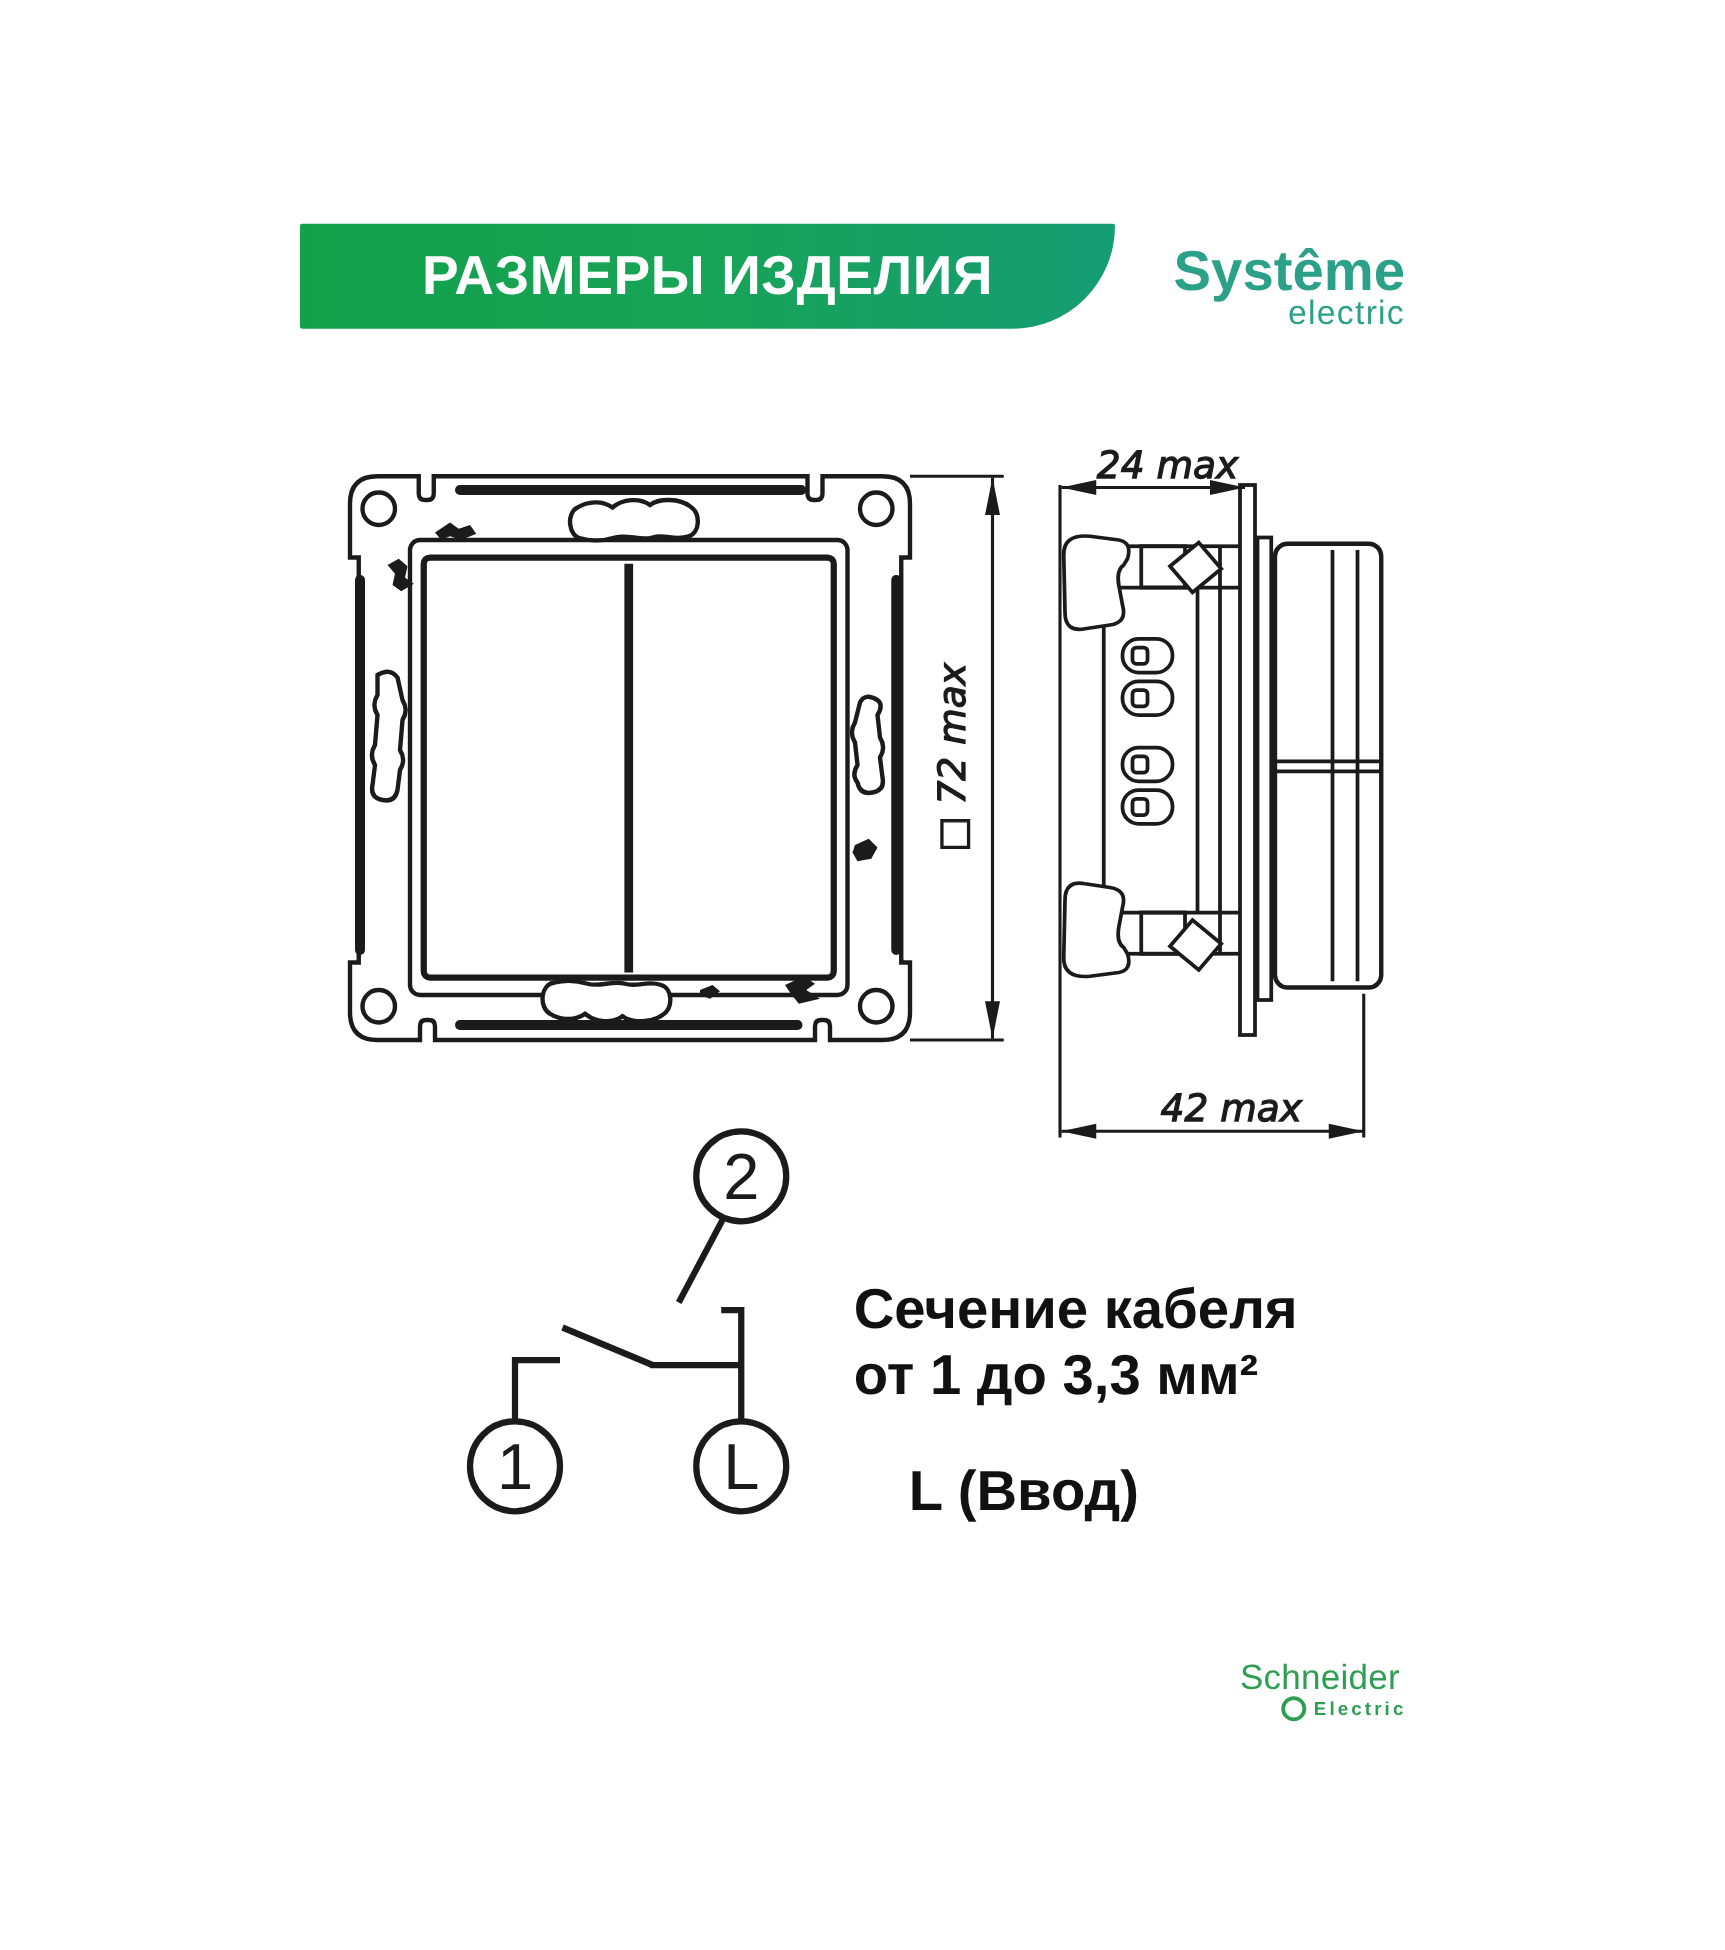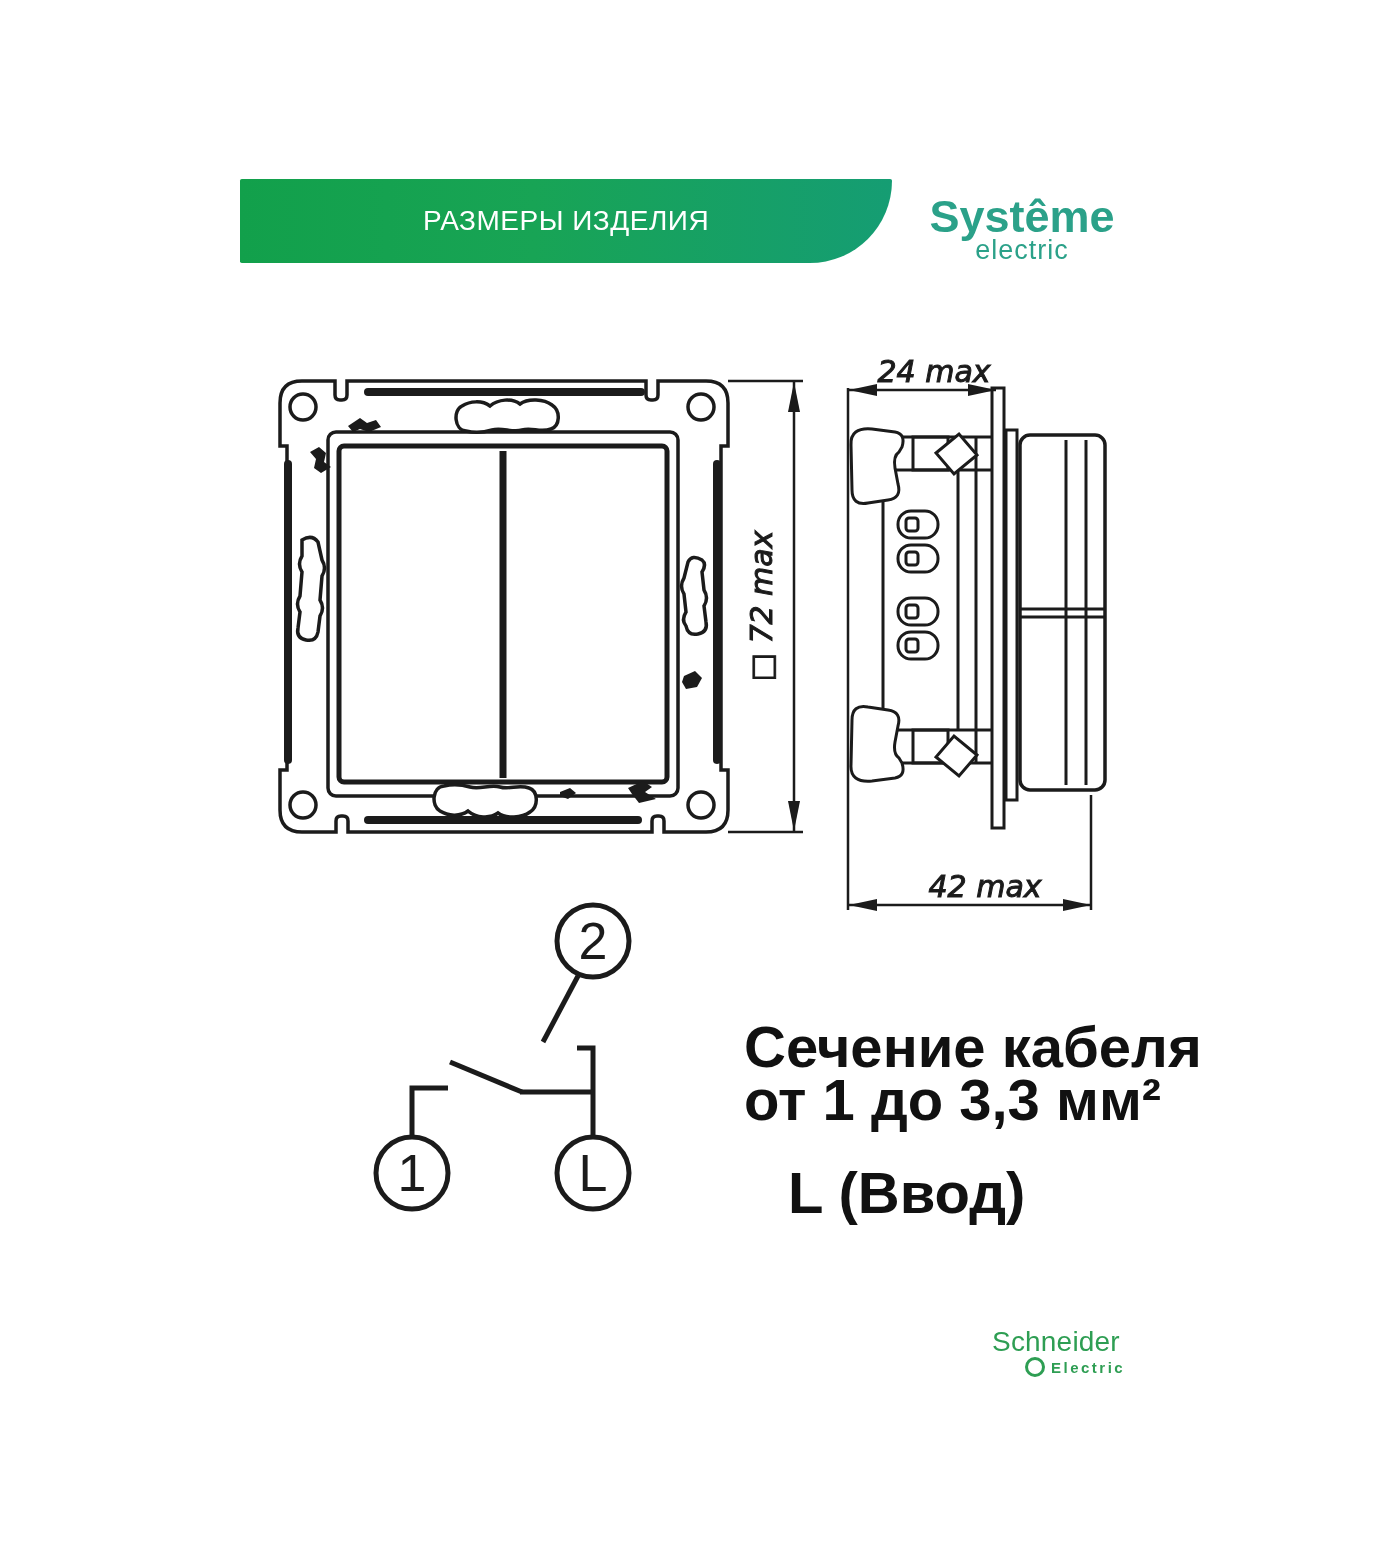--- a/index.html
+++ b/index.html
@@ -8,40 +8,40 @@
     font-family:"Liberation Sans","DejaVu Sans",sans-serif;overflow:hidden;color:#1b1b1b;
   }
   
   .banner{
     position:absolute;left:240px;top:179px;width:652px;height:84px;
     background:linear-gradient(90deg,#12A04B 0%,#18A455 45%,#159D73 100%);
     border-radius:2px 2px 90px 2px;
     display:flex;align-items:center;justify-content:center;
   }
   .banner-title{
-    color:#ffffff;font-size:28px;font-weight:400;letter-spacing:.5px;white-space:nowrap;
+    color:#ffffff;font-size:44px;font-weight:700;letter-spacing:.5px;white-space:nowrap;
   }
   .brand{
-    position:absolute;left:920px;top:194px;width:204px;text-align:center;line-height:1;
+    position:absolute;left:920px;top:194px;width:204px;text-align:right;line-height:1;
   }
   .brand-name{display:block;font-size:45px;font-weight:600;color:#2BA189;letter-spacing:0;}
   .brand-sub{display:block;font-size:27px;font-weight:400;color:#2BA189;margin-top:-2px;letter-spacing:1px;}
   
   .drawing{position:absolute;}
   svg{display:block;}
   svg text.dim{
     font-family:"DejaVu Sans","Liberation Sans",sans-serif;
     font-style:italic;font-size:30px;fill:#1b1b1b;
   }
   svg text.term{
     font-family:"Liberation Sans","DejaVu Sans",sans-serif;
     font-size:52px;fill:#1b1b1b;font-weight:400;
   }
   
-  .notes{position:absolute;left:744px;top:1020px;line-height:53px;font-size:58px;font-weight:600;color:#111;}
+  .notes{position:absolute;left:683px;top:1020px;line-height:53px;font-size:45px;font-weight:600;color:#111;}
   .notes .line3{margin-top:40px;margin-left:44px;}
   
   .selogo{position:absolute;left:992px;top:1328px;line-height:1;}
   .selogo-name{display:block;font-size:28px;font-weight:400;color:#2E9E53;letter-spacing:.2px;}
   .selogo-row{display:flex;align-items:center;gap:5px;margin-left:32px;margin-top:0px;}
   .selogo-sub{font-size:15px;font-weight:600;color:#2E9E53;letter-spacing:2.5px;}
 </style>
 </head>
 <body>
 

